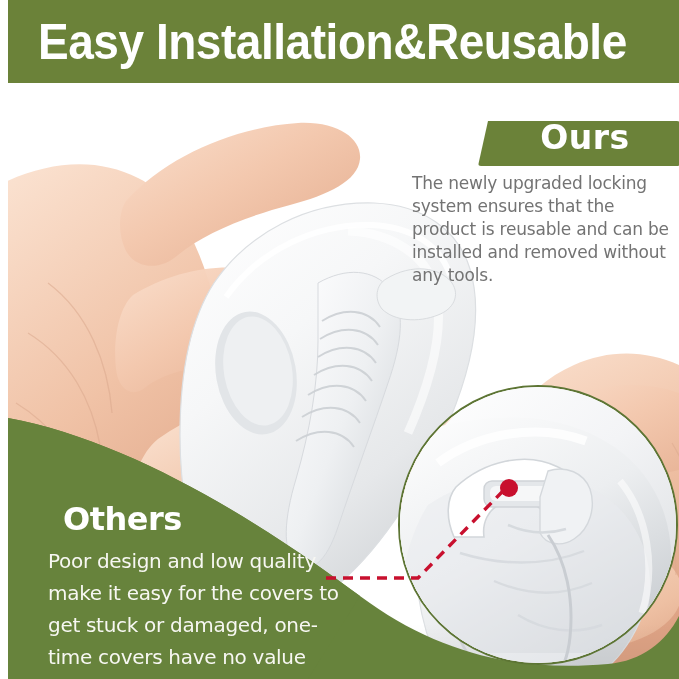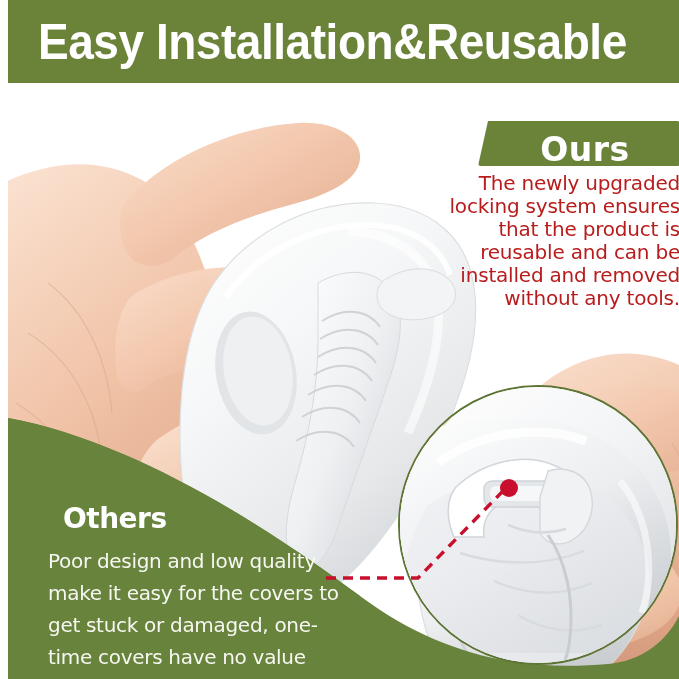--- a/index.html
+++ b/index.html
@@ -39,57 +39,56 @@
     overflow:hidden;
   }
   .photo-svg{position:absolute;left:0;top:0;width:679px;height:596px;}
 
   
   .ours-banner{
     position:absolute;left:470px;top:121px;width:202px;height:45px;
     background:#6b8239;
     clip-path:polygon(10px 0, 202px 0, 202px 45px, 0 45px);
     border-radius:3px;
-    display:flex;align-items:flex-end;justify-content:center;
+    display:flex;align-items:flex-start;justify-content:center;
   }
   .ours-banner-label{
     color:#ffffff;
     font-family:"DejaVu Sans",sans-serif;
     font-weight:700;
     font-size:33px;
     line-height:33px;
     letter-spacing:0.5px;
     padding-left:12px;
   }
 
   
   .ours-copy{
     position:absolute;left:404px;top:172px;width:268px;
-    text-align:right;
-    color:#b91c1c;
+    color:#737373;
     font-family:"DejaVu Sans",sans-serif;
     font-weight:400;
-    font-size:20px;
+    font-size:17px;
     line-height:23px;
     letter-spacing:-0.2px;
   }
 
   
   .green-blob{
     position:absolute;left:0;top:0;width:679px;height:679px;
     pointer-events:none;
   }
 
   
   .others-heading{
     position:absolute;left:55px;top:498px;
     color:#ffffff;
     font-family:"DejaVu Sans",sans-serif;
     font-weight:700;
-    font-size:28px;
+    font-size:32px;
     line-height:42px;
     letter-spacing:-0.5px;
   }
   .others-copy{
     position:absolute;left:40px;top:545px;width:295px;
     text-align:left;
     color:#f7f7f2;
     font-family:"DejaVu Sans",sans-serif;
     font-weight:400;
     font-size:20px;

